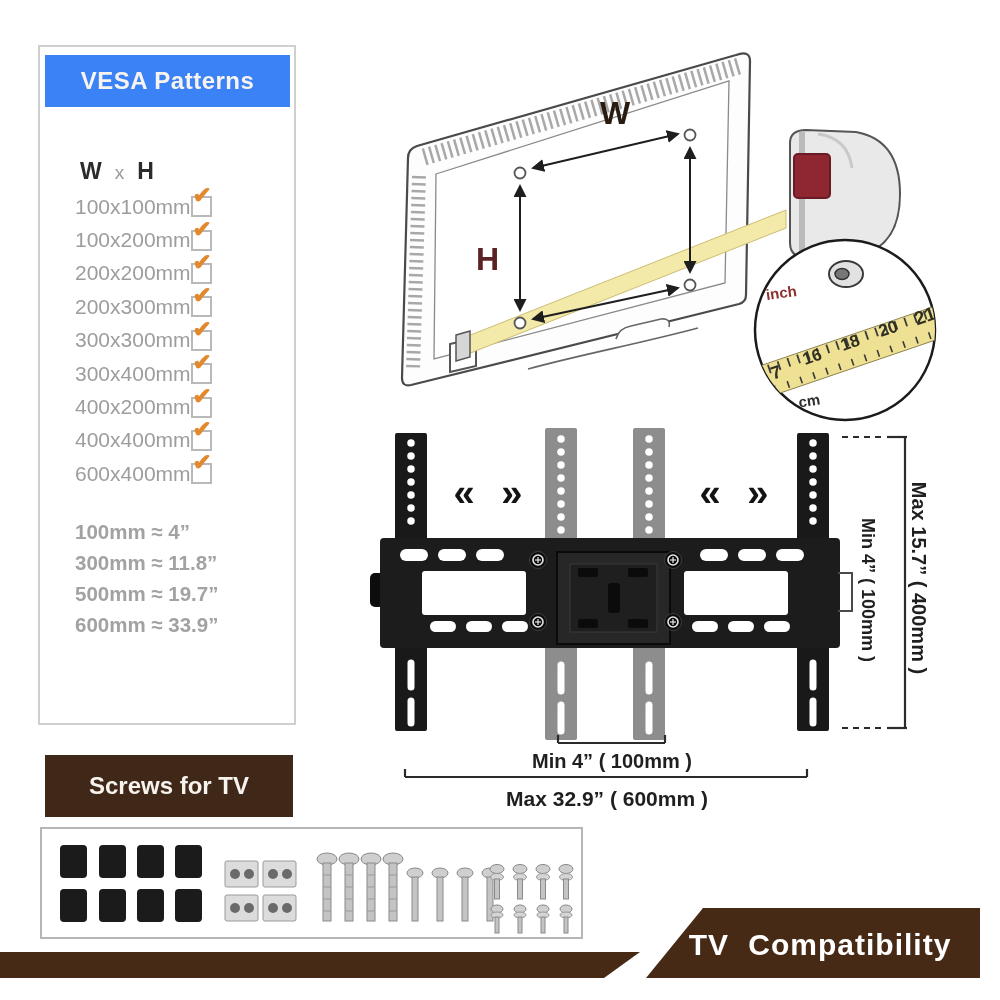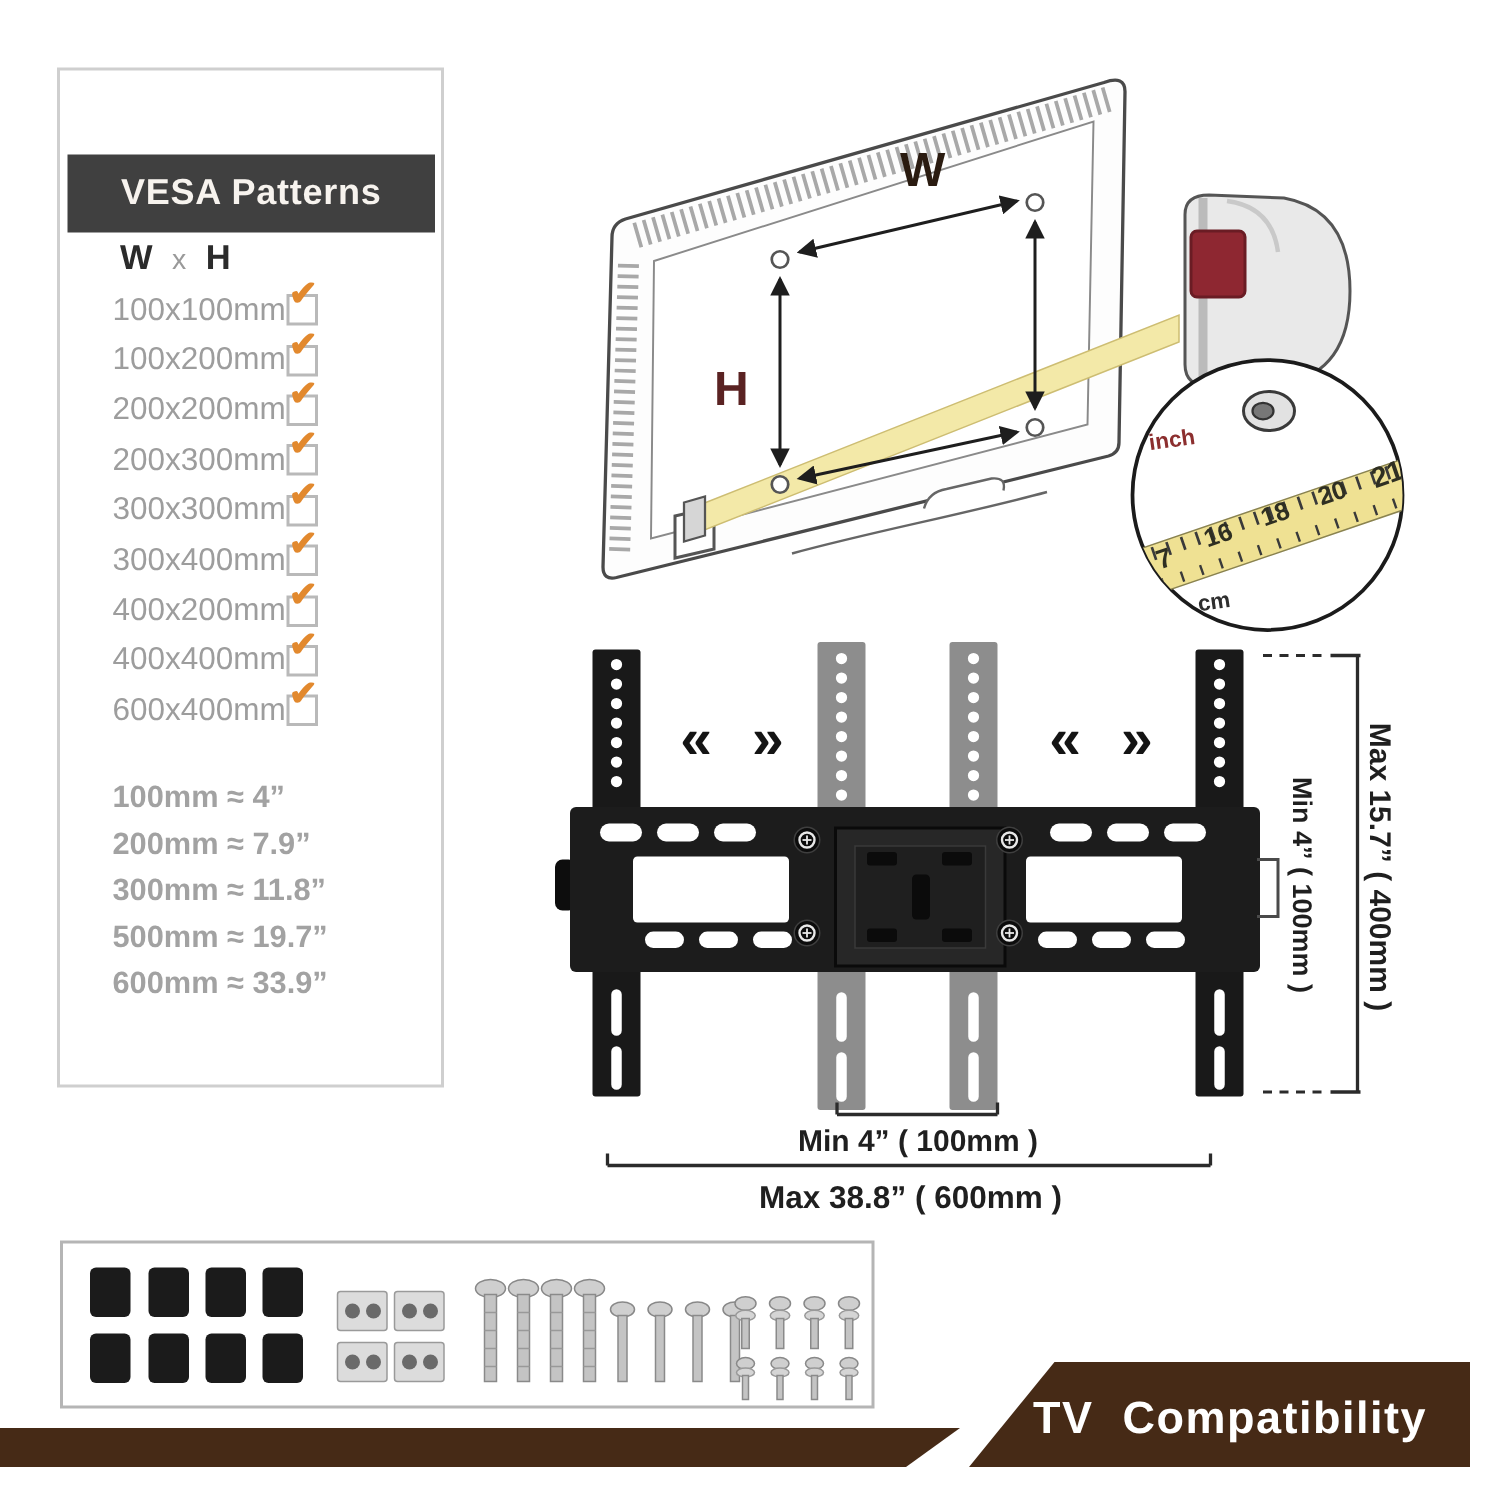--- a/index.html
+++ b/index.html
@@ -2,22 +2,22 @@
 <html><head>
 <meta charset="utf-8">
 <style>
   html,body{margin:0;padding:0;background:#fff;}
   .stage{position:relative;width:1000px;height:1000px;background:#ffffff;overflow:hidden;
          font-family:"Liberation Sans",sans-serif;color:#222;}
   .abs{position:absolute;}
 
   
   .vesa-panel{left:38px;top:45px;width:258px;height:680px;background:#fff;border:2px solid #cfcfcf;box-sizing:border-box;}
-  .vesa-header{left:45px;top:55px;width:245px;height:52px;background:#404040;color:#f7f3ee;
-               font-size:24px;font-weight:bold;display:flex;align-items:center;justify-content:center;letter-spacing:.5px;margin-top:48px;}
+  .vesa-header{left:45px;top:55px;width:245px;height:52px;background:#3b82f6;color:#f7f3ee;
+               font-size:24px;font-weight:bold;display:flex;align-items:center;justify-content:center;letter-spacing:.5px;}
   .wxh{left:80px;top:158px;font-size:23px;font-weight:bold;color:#2b2b2b;display:flex;align-items:baseline;}
   .wxh .sep{color:#9a9a9a;font-weight:normal;font-size:19px;margin:0 13px;}
   .pat-list{left:75px;top:190px;width:168px;}
   .pat-row{height:33.4px;display:flex;align-items:center;justify-content:flex-start;}
   .pat-size{font-size:21px;color:#9d9d9d;}
   .cbx{position:relative;width:17px;height:17px;border:2px solid #b9b9b9;background:#fff;display:inline-block;}
   .tick{position:absolute;left:0px;top:-14px;font-size:23px;font-weight:bold;color:#e2892e;line-height:1;}
   .conv-list{left:75px;top:516px;font-weight:bold;}
   .conv-row{height:31px;font-size:20.5px;color:#a2a2a2;display:flex;align-items:center;}
 
@@ -109,21 +109,20 @@
     <div class="pat-row">
         <span class="pat-size">600x400mm</span>
         <span class="cbx">
           <span class="tick">✔</span>
         </span>
       </div>
   </div>
 
   <div class="abs conv-list">
     <div class="conv-row">100mm ≈ 4”</div>
-    <div class="conv-row">200mm ≈ 7.9”</div>
     <div class="conv-row">300mm ≈ 11.8”</div>
     <div class="conv-row">500mm ≈ 19.7”</div>
     <div class="conv-row">600mm ≈ 33.9”</div>
   </div>
 
   <svg class="abs" style="left:378px;top:38px;" width="580" height="400" viewBox="0 0 580 400">
     <defs>
       <marker id="arr" viewBox="0 0 10 10" refX="8.5" refY="5" markerWidth="6.5" markerHeight="6.5" orient="auto-start-reverse">
         <path d="M0,0 L10,5 L0,10 z" fill="#1e1e1e"></path>
       </marker>
@@ -296,22 +295,23 @@
         <line x1="437" y1="344" x2="437" y2="352"></line>
     </g>
   </svg>
 
   <div class="abs chev chev-left">« »</div>
   <div class="abs chev chev-right">« »</div>
 
   <div class="abs dim vlabel dim-vmax">Max 15.7” ( 400mm )</div>
   <div class="abs dim vlabel dim-vmin">Min 4” ( 100mm )</div>
   <div class="abs dim dim-hmin">Min 4” ( 100mm )</div>
-  <div class="abs dim dim-hmax">Max 38.8” ( 600mm )</div>
-
+  <div class="abs dim dim-hmax">Max 32.9” ( 600mm )</div>
+
+  <div class="abs screws-header">Screws for TV</div>
   <div class="abs screws-tray">
     <svg width="539" height="108" viewBox="0 0 539 108">
 
       <g fill="#1b1b1b">
         <rect x="18" y="16" width="27" height="33" rx="4"></rect>
           <rect x="57" y="16" width="27" height="33" rx="4"></rect>
           <rect x="95" y="16" width="27" height="33" rx="4"></rect>
           <rect x="133" y="16" width="27" height="33" rx="4"></rect>
         <rect x="18" y="60" width="27" height="33" rx="4"></rect>
           <rect x="57" y="60" width="27" height="33" rx="4"></rect>

